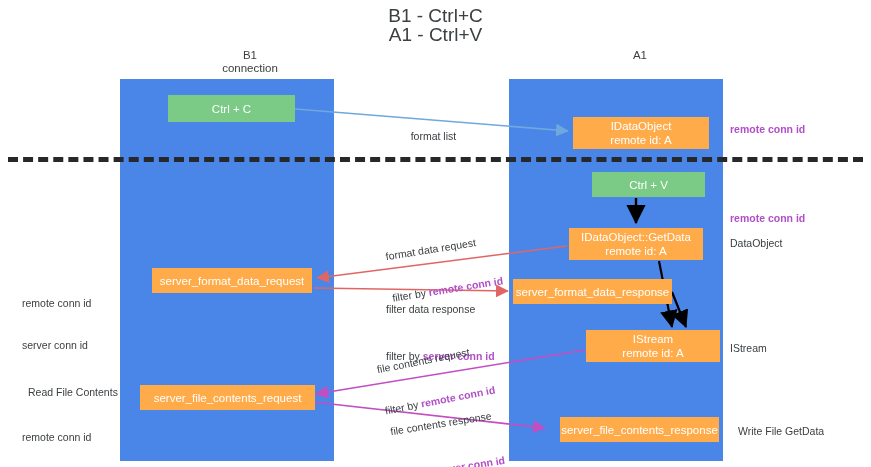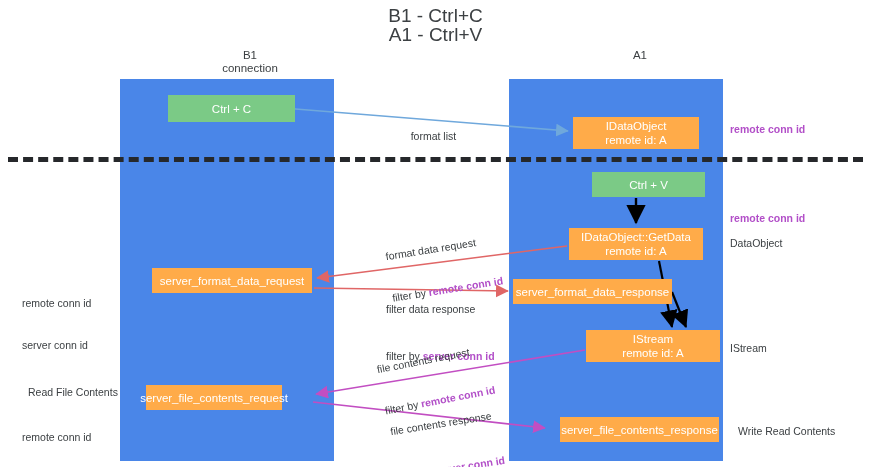--- a/index.html
+++ b/index.html
@@ -74,31 +74,31 @@
     font-size: 11.5px;
     line-height: 14px;
     text-align: center;
     white-space: pre;
   }
   .node.green  { background: #7bca86; margin-left: 12px; }
   .node.orange { background: #ffab49; }
 
   
   #n-ctrlc  { left: 156px; top: 95px;  width: 127px; height: 27px; }
-  #n-ido    { left: 573px; top: 117px; width: 126px; height: 32px; }
+  #n-ido    { left: 573px; top: 117px; width: 136px; height: 32px; }
 
   
   #n-ctrlv  { left: 580px; top: 172px; width: 113px; height: 25px; }
   #n-getdata{ left: 569px; top: 228px; width: 134px; height: 32px; }
   #n-sfdreq { left: 152px; top: 268px; width: 160px; height: 25px; }
   #n-sfdres { left: 513px; top: 279px; width: 159px; height: 25px; }
 
   
   #n-istream{ left: 586px; top: 330px; width: 134px; height: 32px; }
-  #n-sfcreq { left: 146px; top: 385px; width: 136px; height: 25px; }
+  #n-sfcreq { left: 140px; top: 385px; width: 175px; height: 25px; }
   #n-sfcres { left: 548px; top: 417px; width: 159px; height: 25px; margin-left: 12px; }
 
   
   .ann {
     color: #3c4043;
     font-size: 10.5px;
     line-height: 14px;
     white-space: pre;
   }
   .ann.purple { color: #b24fc8; font-weight: bold; }
@@ -244,21 +244,21 @@
 
   <div id="cap-fcres" class="abs ann rot-c">
     <div>file contents response</div>
     <div style="margin-top:4px"><span>filter by </span><span class="k purple">server conn id</span></div>
   </div>
 
   <div id="lbl-rc1" class="abs ann purple">remote conn id</div>
   <div id="lbl-rc2" class="abs ann purple">remote conn id</div>
   <div id="lbl-dataobject" class="abs ann">DataObject</div>
   <div id="lbl-istream" class="abs ann">IStream</div>
-  <div id="lbl-writefile" class="abs ann">Write Read Contents</div>
+  <div id="lbl-writefile" class="abs ann">Write File GetData</div>
 
   <div id="lbl-left-rc" class="abs ann">
     <div class="purple">remote conn id</div>
     <div class="green">server conn id</div>
   </div>
 
   <div id="lbl-readfile" class="abs ann">Read File Contents</div>
 
   <div id="lbl-left-rc2" class="abs ann">
     <div class="purple">remote conn id</div>

